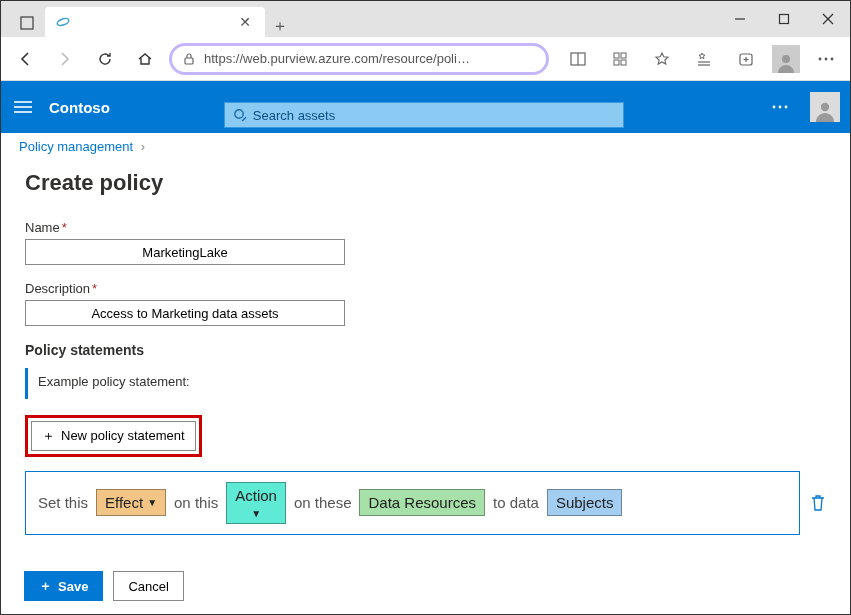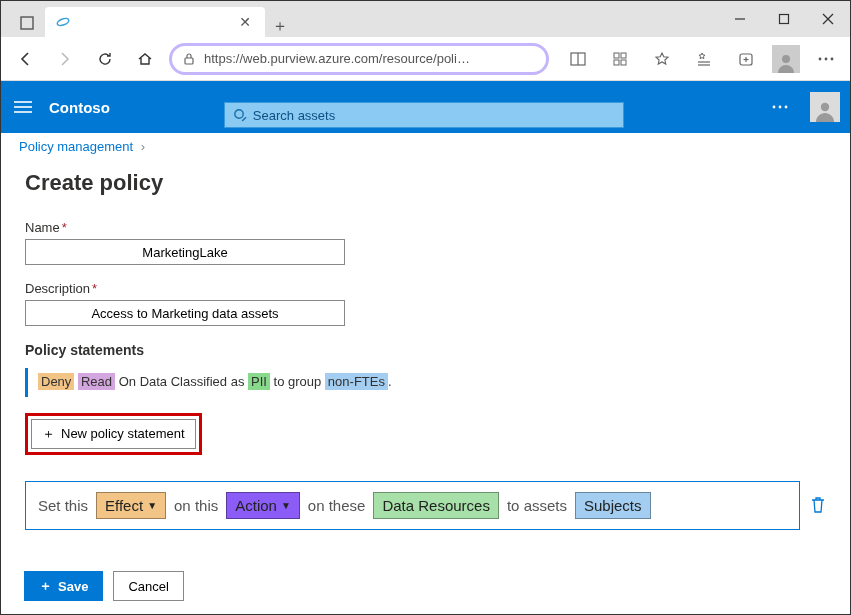--- a/index.html
+++ b/index.html
@@ -54,26 +54,26 @@
   .example-box .ex-title { margin-bottom:2px; }
   .chip { padding: 1px 3px; }
   .chip-deny { background:#f2c587; }
   .chip-read { background:#d4a6e0; }
   .chip-pii  { background:#89d98c; }
   .chip-nonfte { background:#a4cef1; }
 
   .newstmt-wrap { display:inline-block; border:3px solid #c00; padding:3px; margin-bottom:14px; }
   .newstmt-btn { height:30px; border:1px solid #8a8886; background:#fff; display:flex; align-items:center; padding:0 10px; font-size:13px; gap:6px; cursor:pointer; }
 
-  .stmt-builder-row { display:flex; align-items:center; gap:10px;margin-top:12px; }
+  .stmt-builder-row { display:flex; align-items:center; gap:10px; }
   .stmt-builder { flex:1; border:1px solid #0078d4; padding:10px 12px; display:flex; align-items:center; gap:8px; font-size:15px; color:#555; }
   .token { border:1px solid rgba(0,0,0,.35); padding:4px 8px; display:inline-flex; align-items:center; gap:4px; font-size:15px; color:#222; }
   .token .caret { font-size:10px; }
   .t-effect { background:#f2c587; }
-  .t-action { background:#8b5cf6; }
+  .t-action { background:#5eead4;flex-direction:column; }
   .t-data   { background:#a7e0a9; }
   .t-subj   { background:#a4cef1; }
   .trash { color:#0078d4; font-size:16px; }
 
   
   .footer { position:absolute; bottom:14px; left:24px; display:flex; gap:10px; }
   .btn { height:30px; padding:0 14px; border:1px solid #8a8886; background:#fff; font-size:13px; display:flex; align-items:center; gap:6px; cursor:pointer; }
   .btn.primary { background:#0078d4; color:#fff; border-color:#0078d4; font-weight:600; }
 
   svg { display:block; }
@@ -251,24 +251,21 @@
   <div class="field-block">
     <div class="field-label">
       <span>Description</span><span class="req">*</span>
     </div>
     <input class="text-input" value="Access to Marketing data assets" style="">
   </div>
 
   <div class="section-heading">Policy statements</div>
 
   <div class="example-box">
-    <div>
-      <span class="chip chip-deny">Deny</span>
-      <span class="chip chip-read">Read</span><span> On Data Classified as </span><span class="chip chip-pii">PII</span><span> to group </span><span class="chip chip-nonfte">non-FTEs</span><span>.</span>
-    </div>
+    <div class="ex-title">Example policy statement:</div>
   </div>
 
   <div class="newstmt-wrap">
     <button class="newstmt-btn">
       <span>＋</span>
       <span>New policy statement</span>
     </button>
   </div>
 
   <div class="stmt-builder-row">
@@ -280,21 +277,21 @@
       </span>
       <span>on this</span>
       <span class="token t-action">
         <span>Action</span>
           <span class="caret">▼</span>
       </span>
       <span>on these</span>
       <span class="token t-data">
         <span>Data Resources</span>
       </span>
-      <span>to assets</span>
+      <span>to data</span>
       <span class="token t-subj">
         <span>Subjects</span>
       </span>
     </div>
     <div class="trash">
       <svg width="16" height="18" viewBox="0 0 16 18">
           <path d="M2 4h12M6 4V2h4v2M4 4l1 12h6l1-12" fill="none" stroke="#0078d4" stroke-width="1.3"></path>
         </svg>
     </div>
   </div>

